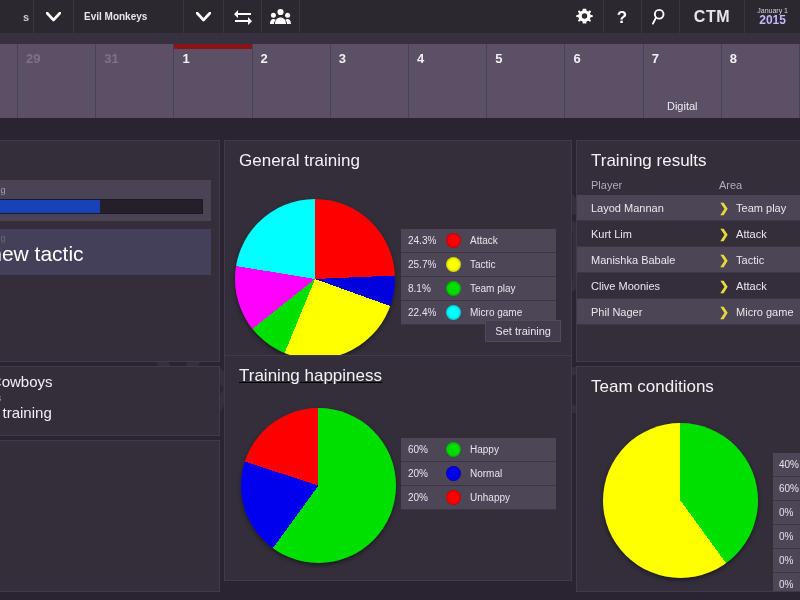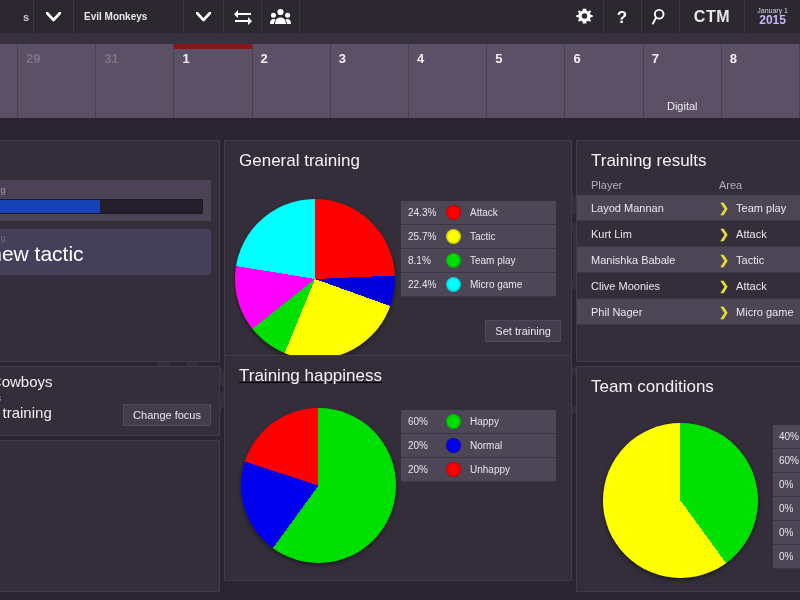--- a/index.html
+++ b/index.html
@@ -224,21 +224,21 @@
 
   
   .pie-wrap { position: relative; }
   .pie {
     position: absolute;
     border-radius: 50%;
     box-shadow: 0 2px 4px rgba(0,0,0,0.45);
   }
 
   
-  .legend { position: absolute; }
+  .legend { position: absolute; margin-top: 28px; }
   .lg-row {
     display: flex;
     align-items: center;
     height: 24px;
     background: #4d4657;
     border-bottom: 1px solid #3b3545;
     padding-left: 7px;
   }
   .lg-pct {
     font-size: 10px;
@@ -417,21 +417,20 @@
         <div class="sub">Understanding</div>
         <div class="big">Add new tactic</div>
       </div>
     </div>
 
     <div class="panel" id="panel-focus">
       <div class="focus-inner">
         <div class="focus-team">Digital Cowboys</div>
         <div class="focus-sub">Training focus</div>
         <div class="focus-val">General training</div>
-        <button class="btn focus-btn">Change focus</button>
       </div>
     </div>
 
     <div class="panel" id="panel-extra">
       <div class="extra-inner">
         <div class="extra-label">s</div>
       </div>
     </div>
 
     <div class="panel" id="panel-general">

